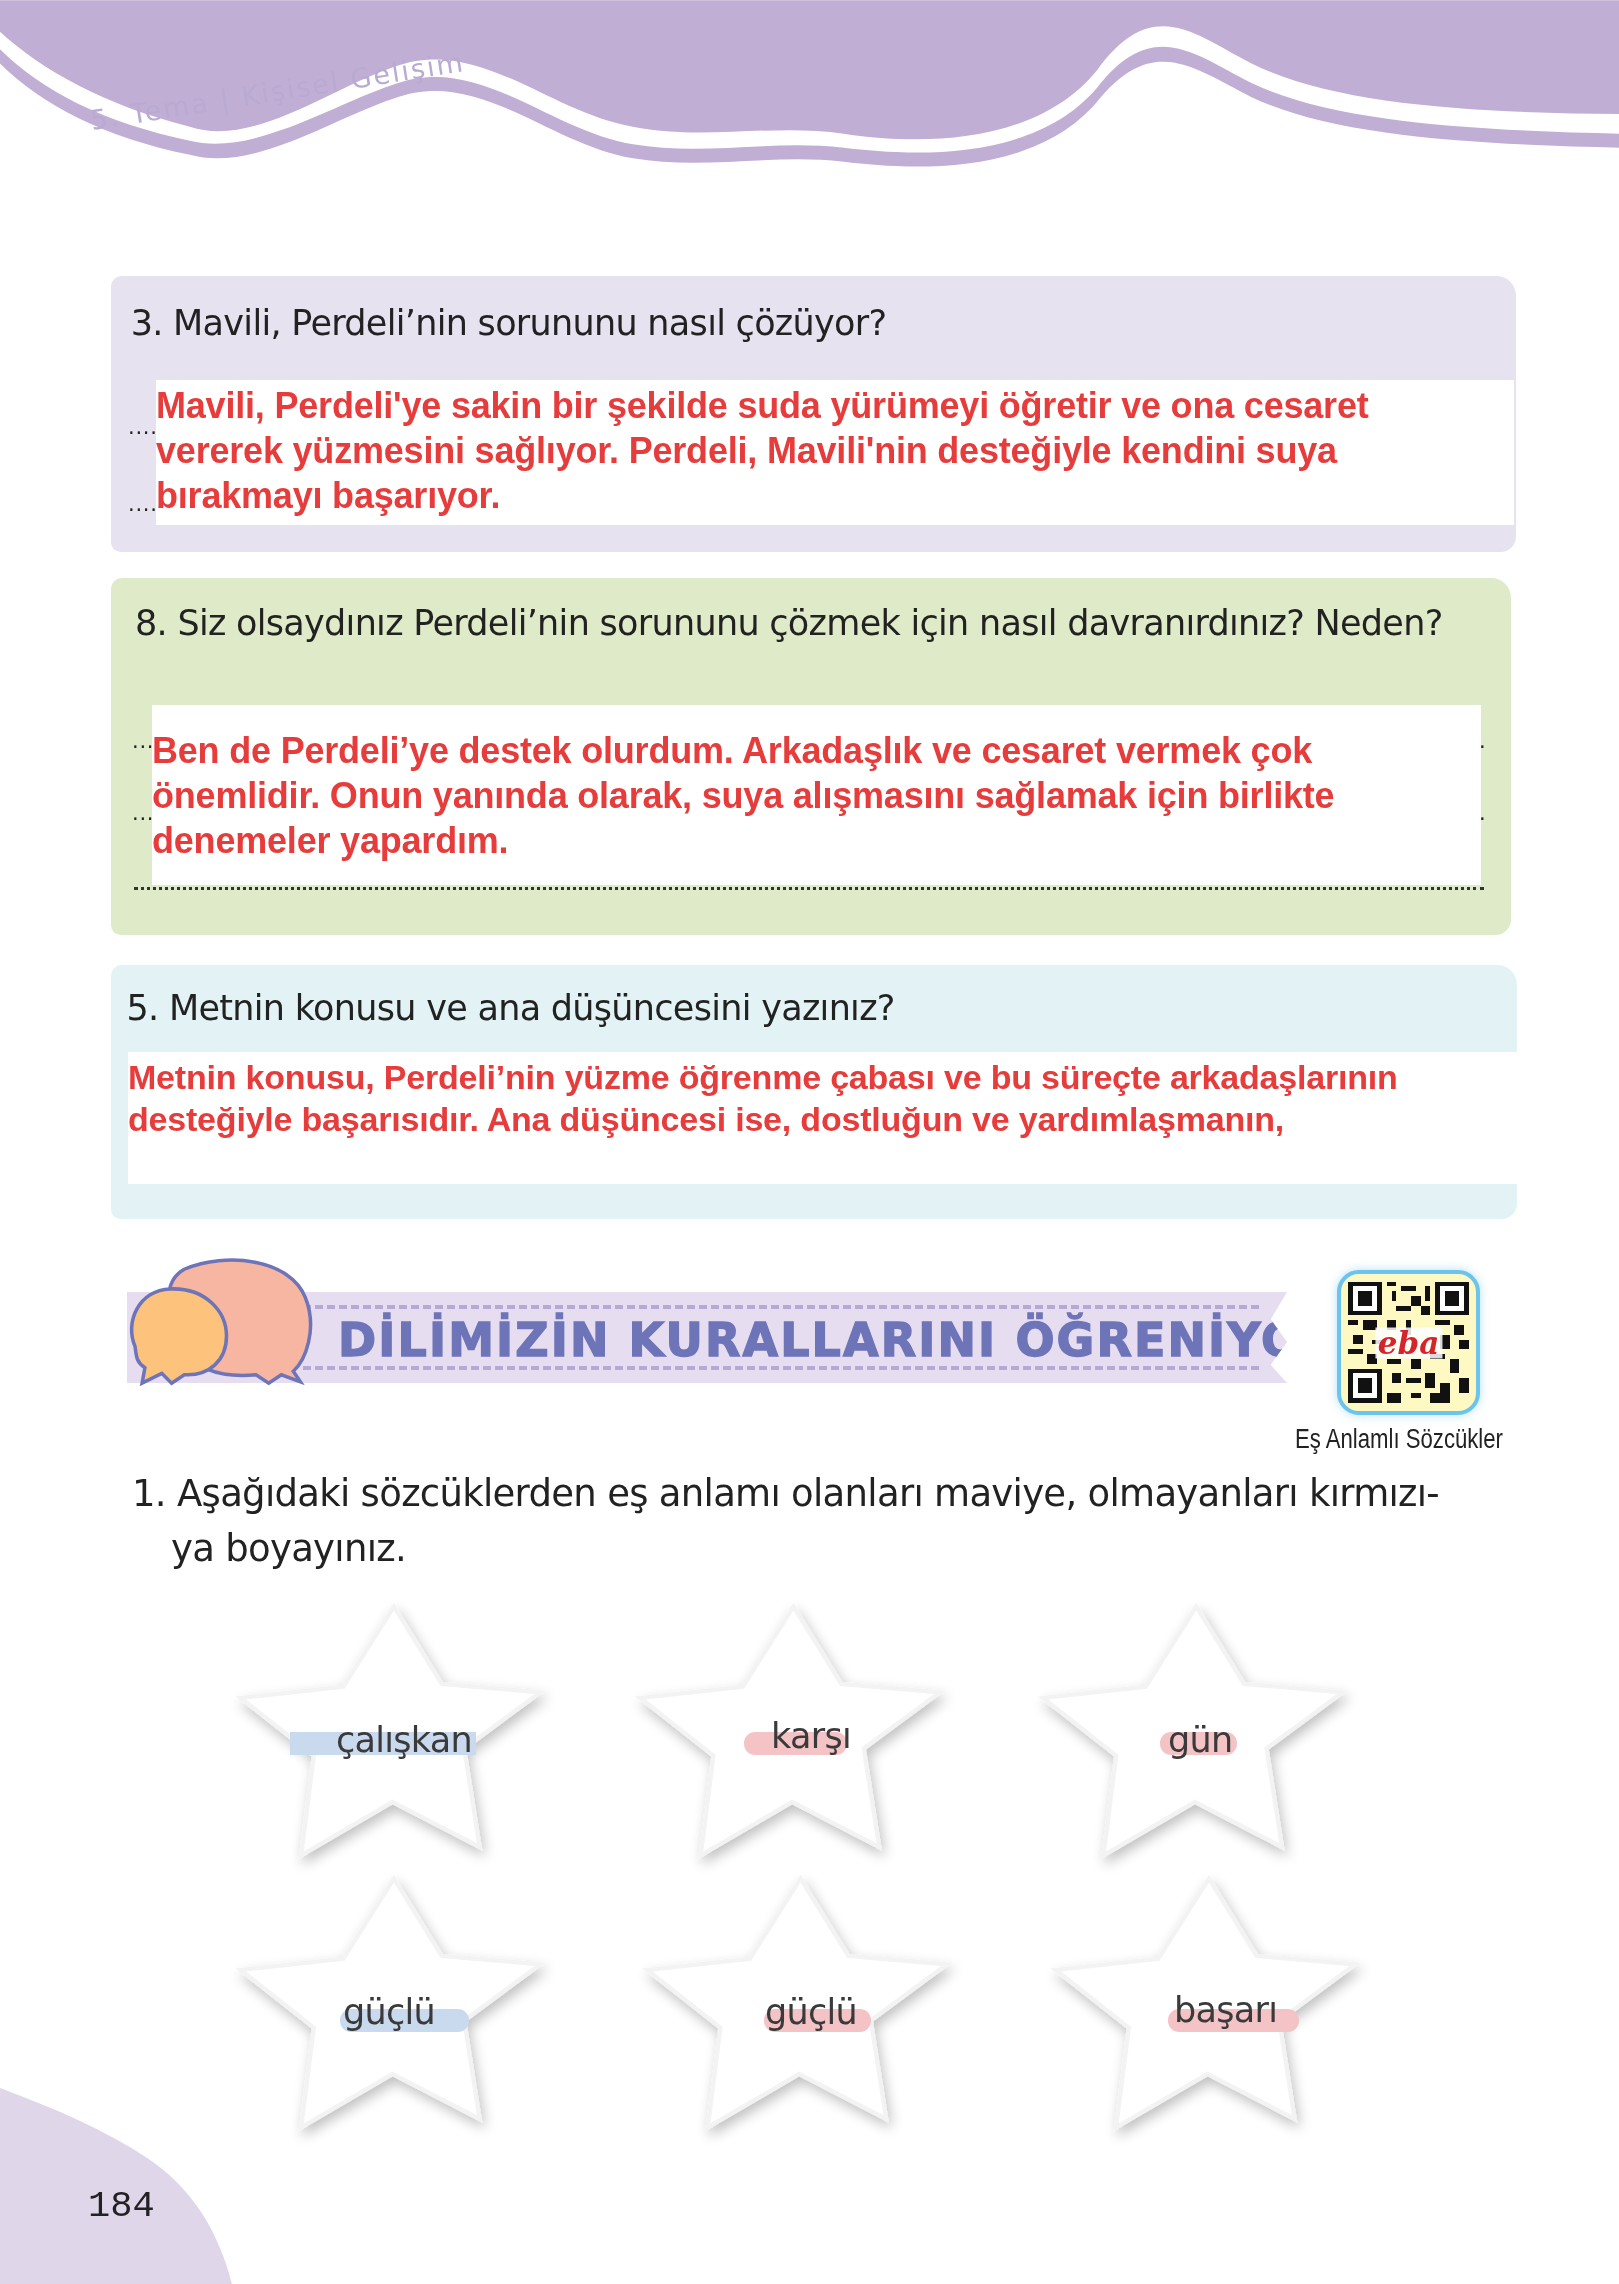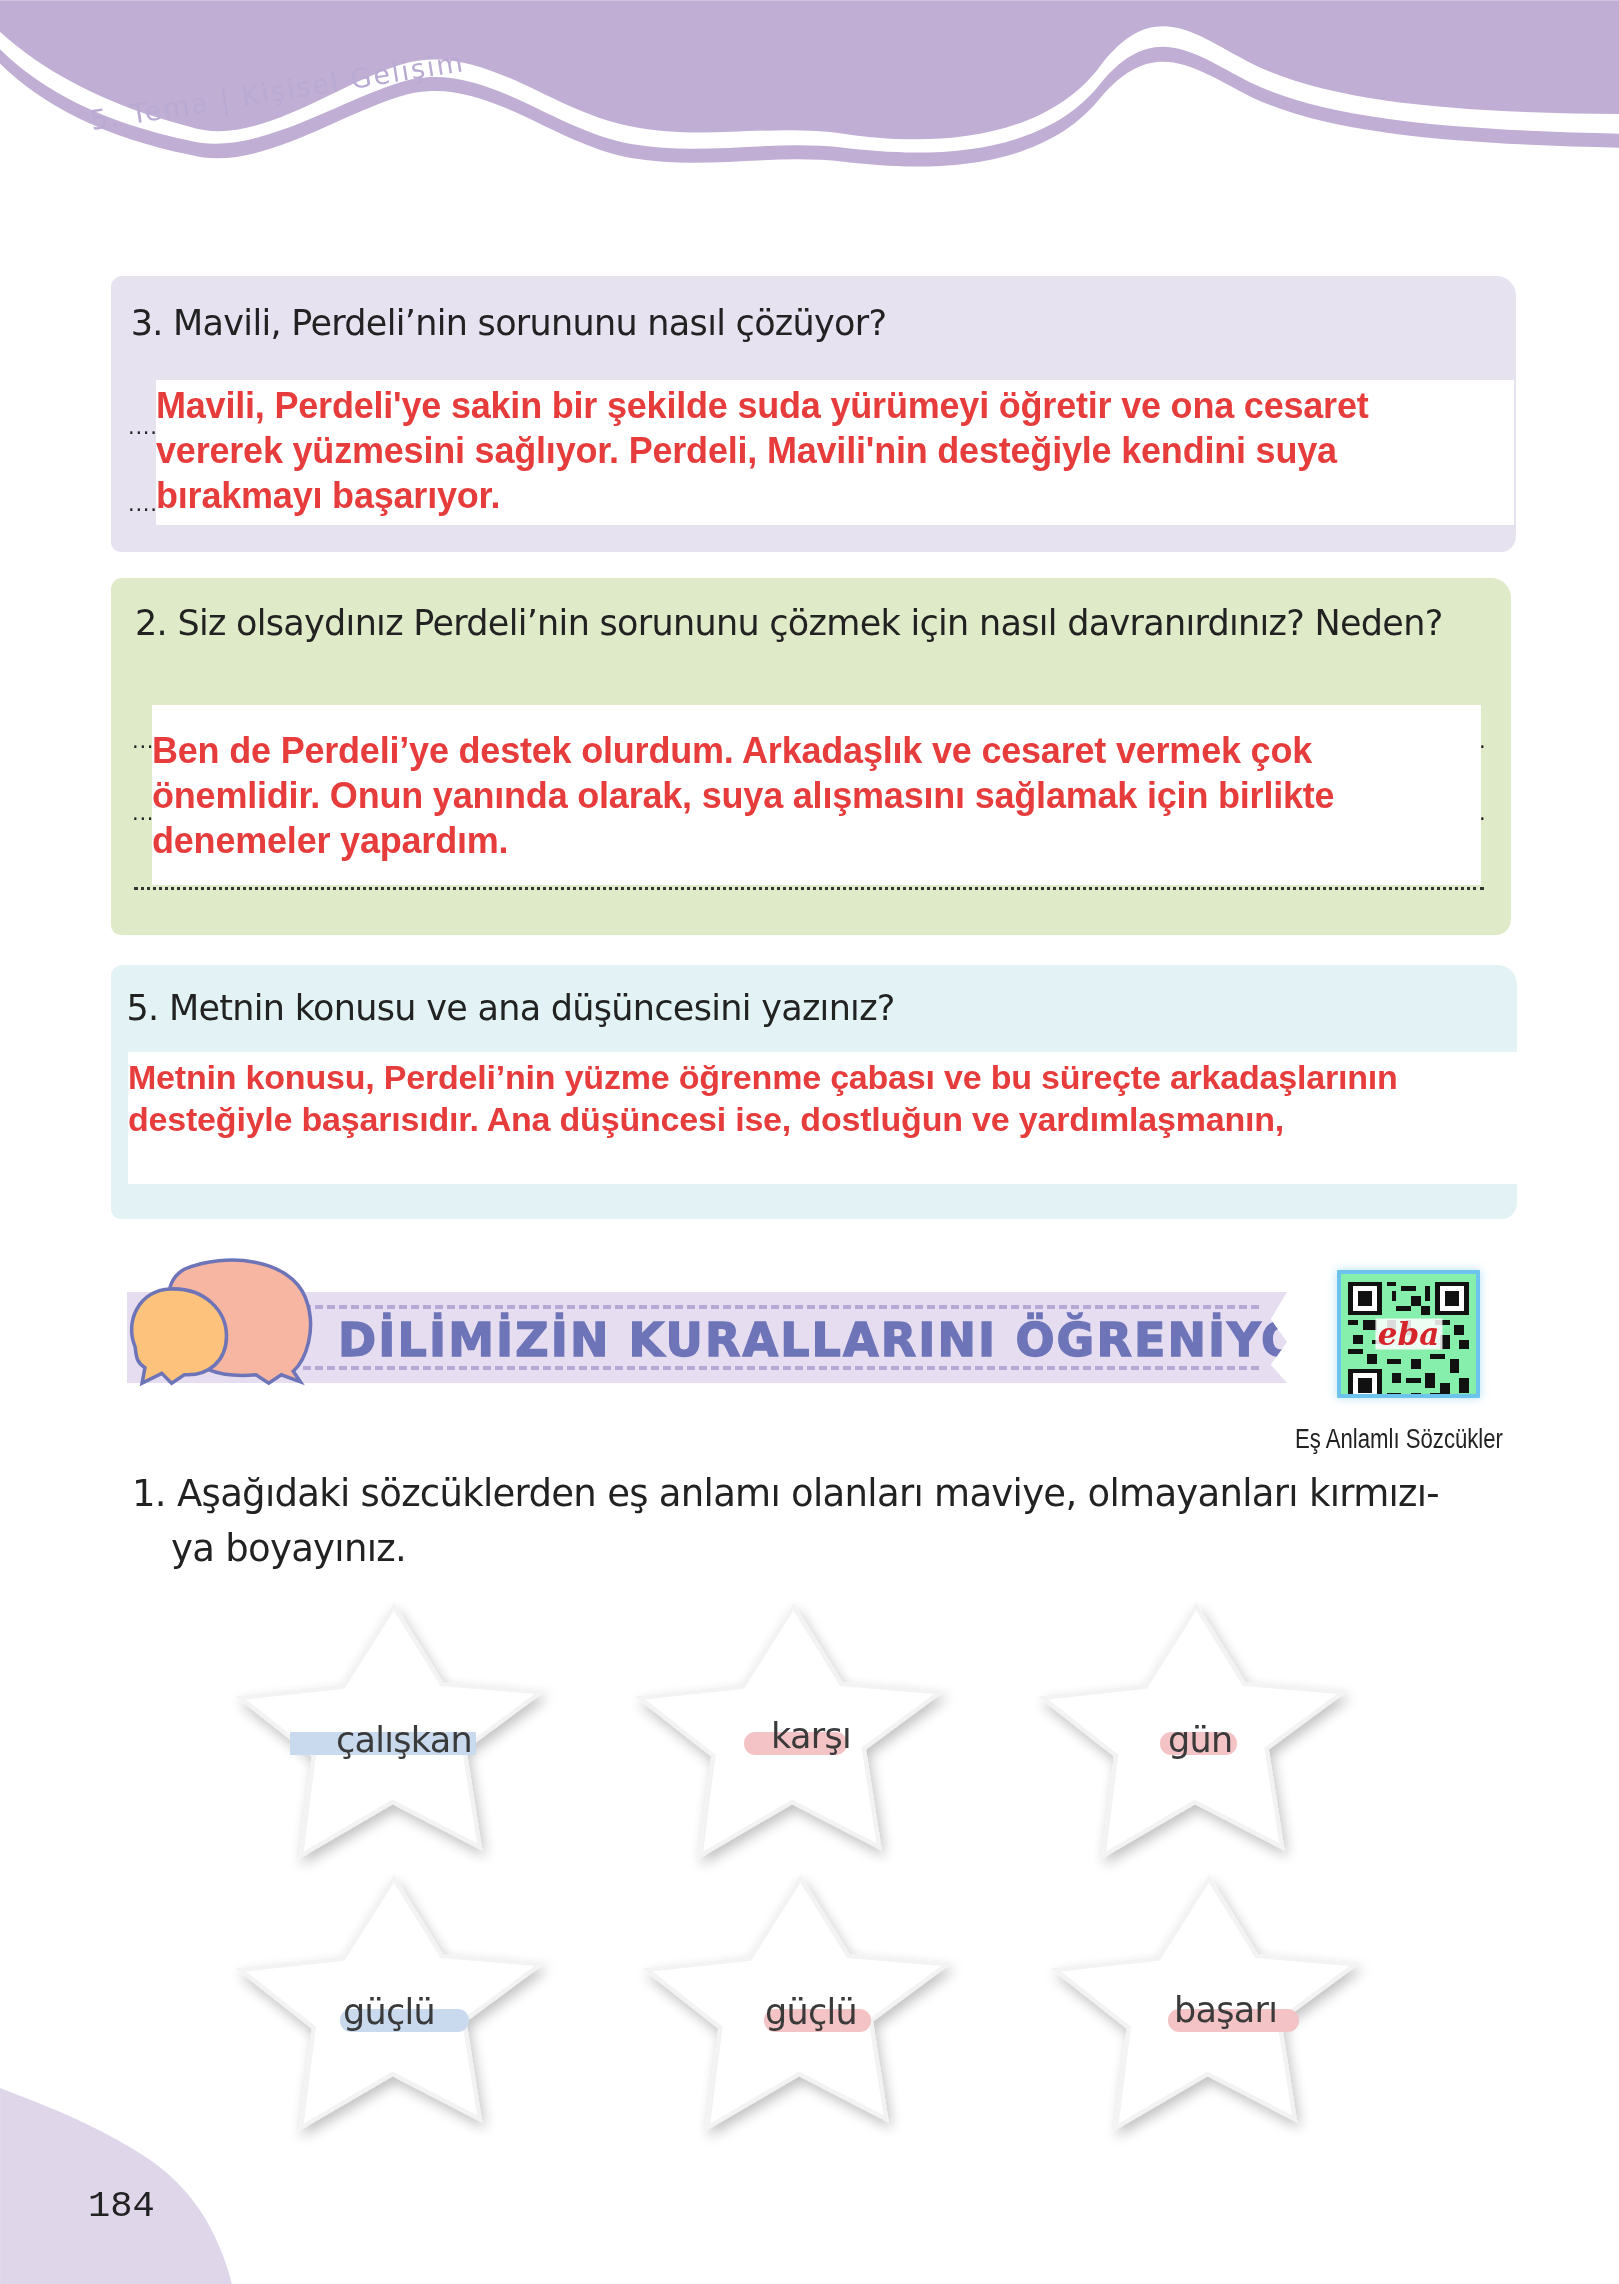--- a/index.html
+++ b/index.html
@@ -63,22 +63,22 @@
   .banner-title {
     position: absolute; left: 211px; top: 21px;
     font-family: "DejaVu Sans", sans-serif; font-weight: bold;
     font-size: 46px; color: #6e74b8; letter-spacing: 2.1px; white-space: nowrap;
     -webkit-text-stroke: 1.4px #6e74b8;
   }
   .bubbles { position: absolute; left: 121px; top: 1255px; width: 211px; height: 134px; }
 
   
   .qr-frame {
-    position: absolute; left: 1337px; top: 1270px; width: 143px; height: 128px;
-    border: 4.2px solid #6cc4ec; border-radius: 1px; background: #86efac;
+    position: absolute; left: 1337px; top: 1270px; width: 143px; height: 145px;
+    border: 4.2px solid #6cc4ec; border-radius: 22px; background: #fef9c3;
     box-shadow: 0 0 9.8px rgba(108,196,236,0.5);
     box-sizing: border-box; overflow: hidden;
   }
   .qr-grid { position: absolute; left: 7px; top: 7px; width: 121px; height: 122px; }
   .qr-logo {
     position: absolute; left: 50%; top: 50%; transform: translate(-50%,-50%);
     font-family: "DejaVu Serif", serif; font-style: italic; font-weight: bold;
     font-size: 31px; color: #d6242b; background: rgba(255,255,255,0.85);
     padding: 0 2.8px; line-height: 31px;
   }
@@ -130,21 +130,21 @@
   <div class="answer-box" style="left:45px; top:104px; width:1358px; height:145px;">
     <div class="answer-text" style="padding-top:2.8px;">
       <div>Mavili, Perdeli'ye sakin bir şekilde suda yürümeyi öğretir ve ona cesaret</div>
       <div>vererek yüzmesini sağlıyor. Perdeli, Mavili'nin desteğiyle kendini suya</div>
       <div>bırakmayı başarıyor.</div>
     </div>
   </div>
 </div>
 
 <div class="card card-q4">
-  <div class="q-text" style="left:24px; top:25px;">2.  Siz olsaydınız Perdeli’nin sorununu çözmek için nasıl davranırdınız? Neden?</div>
+  <div class="q-text" style="left:24px; top:25px;">8.  Siz olsaydınız Perdeli’nin sorununu çözmek için nasıl davranırdınız? Neden?</div>
   <div class="dots" style="left:21px; top:153px;">....</div>
   <div class="dots" style="left:21px; top:225px;">....</div>
   <div class="dots" style="left:1368px; top:153px;">.</div>
   <div class="dots" style="left:1368px; top:225px;">.</div>
   <div class="answer-box" style="left:41px; top:127px; width:1329px; height:180px;">
     <div class="answer-text" style="padding-top:22.5px;">
       <div>Ben de Perdeli’ye destek olurdum. Arkadaşlık ve cesaret vermek çok</div>
       <div>önemlidir. Onun yanında olarak, suya alışmasını sağlamak için birlikte</div>
       <div>denemeler yapardım.</div>
     </div>

